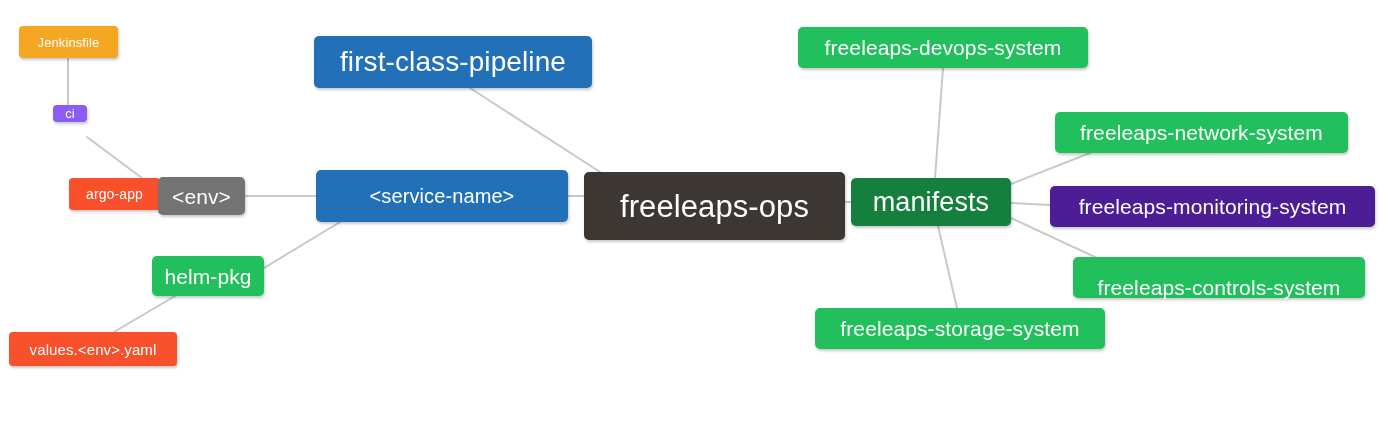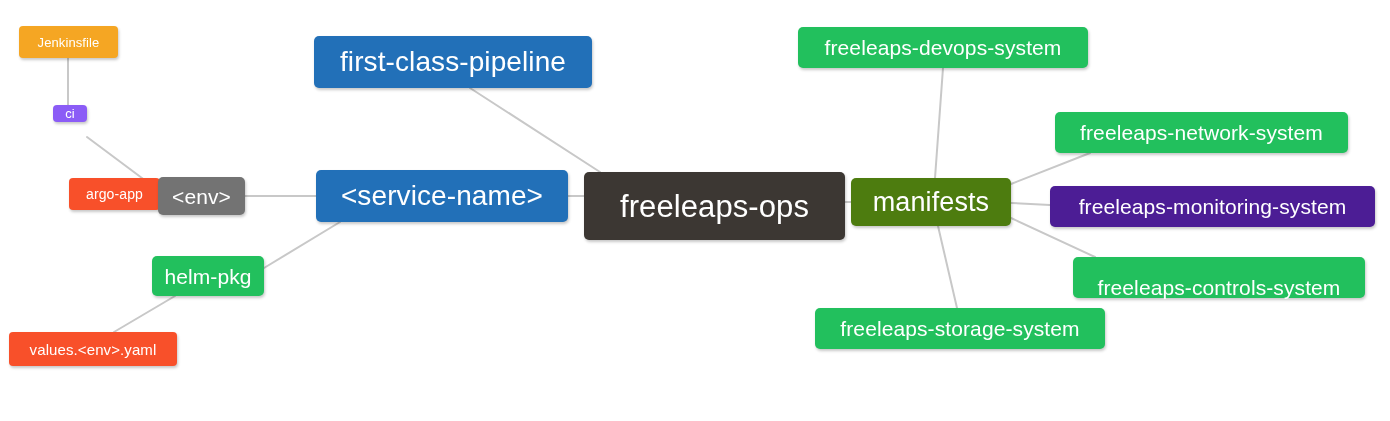--- a/index.html
+++ b/index.html
@@ -74,27 +74,27 @@
       </div>
       <div class="node" style="left: 152px; top: 256px; width: 112px; height: 40px; background: rgb(34, 192, 93); font-size: 21px; border-radius: 5px;">
         <span>helm-pkg</span>
       </div>
       <div class="node" style="left: 9px; top: 332px; width: 168px; height: 34px; background: rgb(248, 80, 42); font-size: 15px; border-radius: 4px;">
         <span>values.&lt;env&gt;.yaml</span>
       </div>
       <div class="node" style="left: 314px; top: 36px; width: 278px; height: 52px; background: rgb(34, 112, 184); font-size: 28px; border-radius: 5px;">
         <span>first-class-pipeline</span>
       </div>
-      <div class="node" style="left: 316px; top: 170px; width: 252px; height: 52px; background: rgb(34, 112, 184); font-size: 28px; border-radius: 5px;">
+      <div class="node" style="left: 316px; top: 170px; width: 252px; height: 52px; background: rgb(34, 112, 184); font-size: 20px; border-radius: 5px;">
         <span>&lt;service-name&gt;</span>
       </div>
       <div class="node" style="left: 584px; top: 172px; width: 261px; height: 68px; background: rgb(60, 55, 51); font-size: 31px; border-radius: 5px;">
         <span>freeleaps-ops</span>
       </div>
-      <div class="node" style="left: 851px; top: 178px; width: 160px; height: 48px; background: #4d7c0f; font-size: 27px; border-radius: 5px;">
+      <div class="node" style="left: 851px; top: 178px; width: 160px; height: 48px; background: #15803d; font-size: 27px; border-radius: 5px;">
         <span>manifests</span>
       </div>
       <div class="node" style="left: 798px; top: 27px; width: 290px; height: 41px; background: rgb(34, 192, 93); font-size: 21px; border-radius: 5px;">
         <span>freeleaps-devops-system</span>
       </div>
       <div class="node" style="left: 1055px; top: 112px; width: 293px; height: 41px; background: rgb(34, 192, 93); font-size: 21px; border-radius: 5px;">
         <span>freeleaps-network-system</span>
       </div>
       <div class="node" style="left: 1050px; top: 186px; width: 325px; height: 41px; background: #4c1d95; font-size: 21px; border-radius: 5px; text-align: right;">
         <span>freeleaps-monitoring-system</span>

